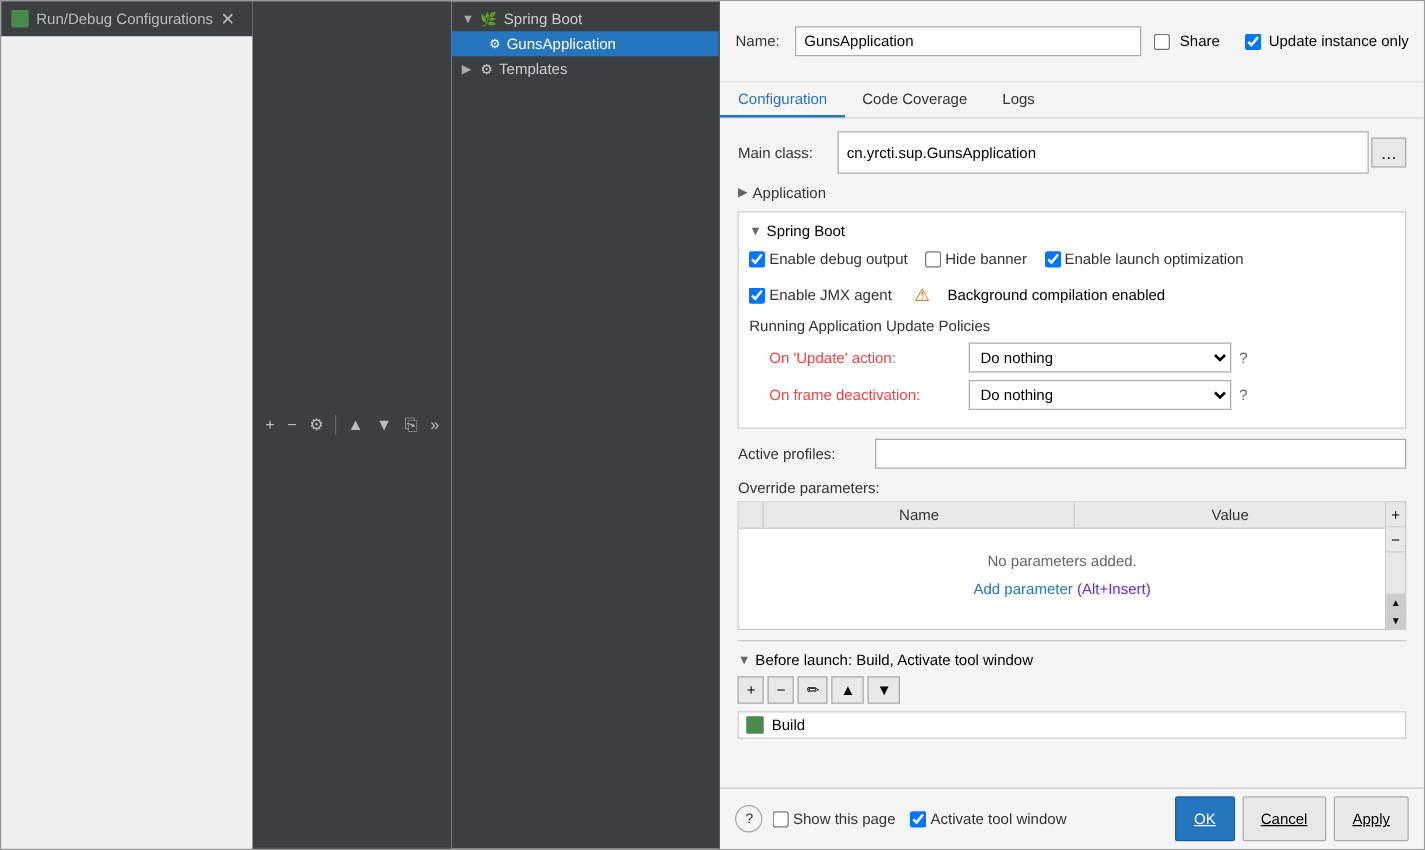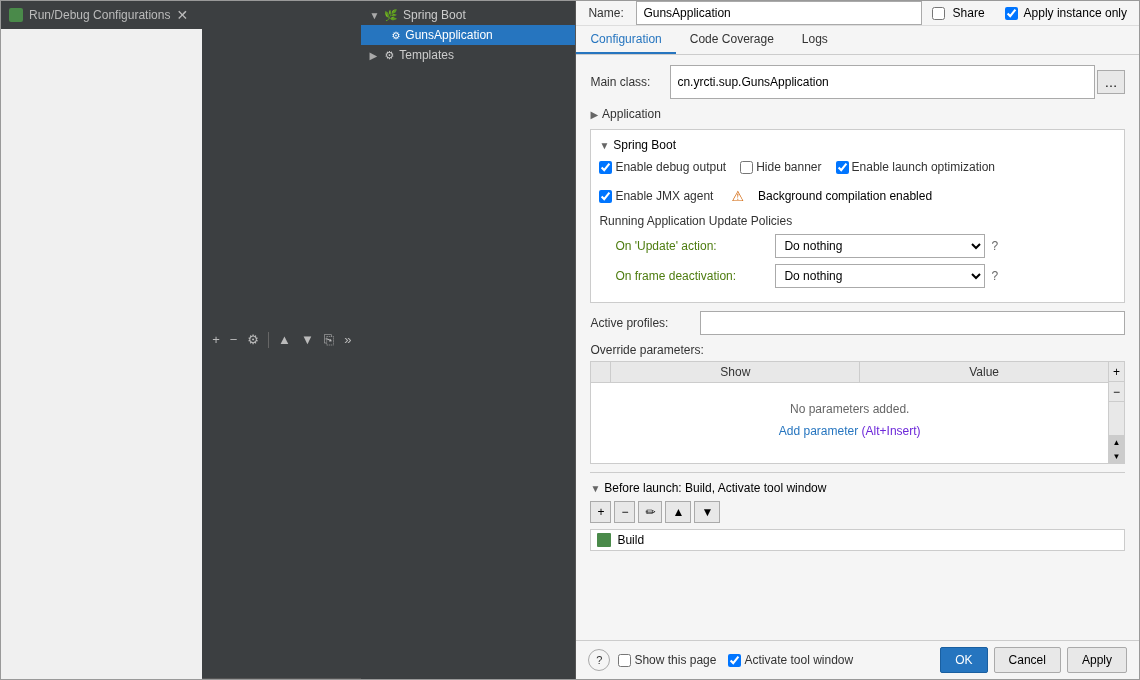--- a/index.html
+++ b/index.html
@@ -106,21 +106,21 @@
     .config-panel {
       flex: 1;
       background: #f5f5f5;
       display: flex;
       flex-direction: column;
       overflow: hidden;
     }
     .name-row {
       display: flex;
       align-items: center;
-      padding: 0 12px;
+      padding: 20px 12px;
       background: #f5f5f5;
       border-bottom: 1px solid #ddd;
       flex-shrink: 0;
       justify-content: flex-end;
     }
     .name-label {
       font-size: 12px;
       color: #333;
       margin-right: 8px;
       min-width: 40px;
@@ -239,21 +239,21 @@
     }
     .policy-row {
       display: flex;
       align-items: center;
       margin-bottom: 6px;
       margin-left: 16px;
     }
     .policy-label {
       min-width: 160px;
       font-size: 12px;
-      color: #4d7c0f;
+      color: #ef4444;
     }
     .policy-select {
       width: 210px;
       height: 24px;
       border: 1px solid #aaa;
       font-size: 12px;
       padding: 2px 4px;
       background: #fff;
     }
     .help-icon {
@@ -378,27 +378,28 @@
       gap: 3px;
       font-size: 12px;
       color: #333;
     }
     .footer-buttons {
       margin-left: auto;
       display: flex;
       gap: 6px;
     }
     .footer-btn {
-      height: 26px;
+      height: 36px;
       padding: 0 14px;
       border: 1px solid #aaa;
       background: #e8e8e8;
       font-size: 12px;
       cursor: pointer;
       border-radius: 2px;
+      text-decoration: underline;
     }
     .footer-btn.ok {
       background: #2675bf;
       color: #fff;
       border-color: #1a5fa0;
     }
     .help-btn {
       background: none;
       border: 1px solid #aaa;
       border-radius: 50%;
@@ -463,21 +464,21 @@
 
     <div class="config-panel">
 
       <div class="name-row">
         <span class="name-label">Name:</span>
         <input class="name-input" type="text" value="GunsApplication" style="">
         <div class="share-row">
           <input type="checkbox" class="share-cb" style="">
           <span>Share</span>
           <input type="checkbox" checked="" style="margin-left: 14px;">
-          <span>Apply instance only</span>
+          <span>Update instance only</span>
         </div>
       </div>
 
       <div class="tabs">
         <div class="tab active">Configuration</div>
         <div class="tab">Code Coverage</div>
         <div class="tab">Logs</div>
       </div>
 
       <div class="panel-body">
@@ -545,21 +546,21 @@
           <span class="active-profiles-label">Active profiles:</span>
           <input class="active-profiles-input" type="text" value="" style="">
         </div>
 
         <div class="override-params">
           <div class="override-label">Override parameters:</div>
           <div style="display:flex; width:100%;">
             <div class="params-table" style="flex:1;">
               <div class="params-table-header">
                 <div class="params-col-check"></div>
-                <div class="params-col-name">Show</div>
+                <div class="params-col-name">Name</div>
                 <div class="params-col-value">Value</div>
               </div>
               <div class="params-table-body">
                 <div class="params-empty">
                   <span>No parameters added.</span><br>
                   <a class="params-add-link">
                     <span>Add parameter</span>
                     <span style="color:#6d28d9;">(Alt+Insert)</span>
                   </a>
                 </div>

